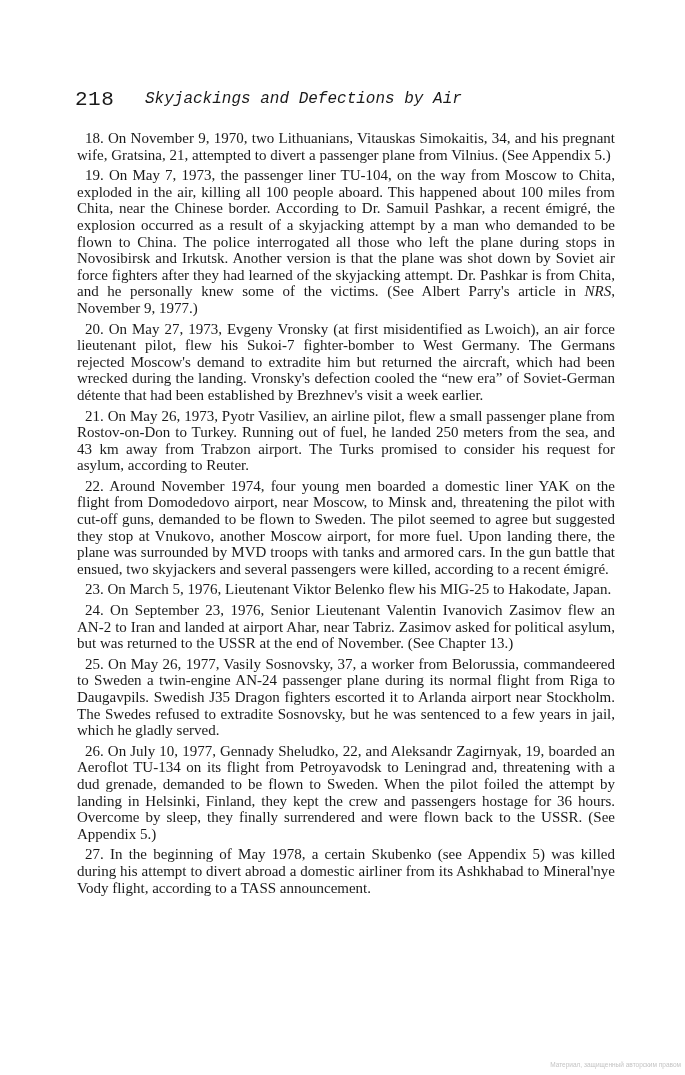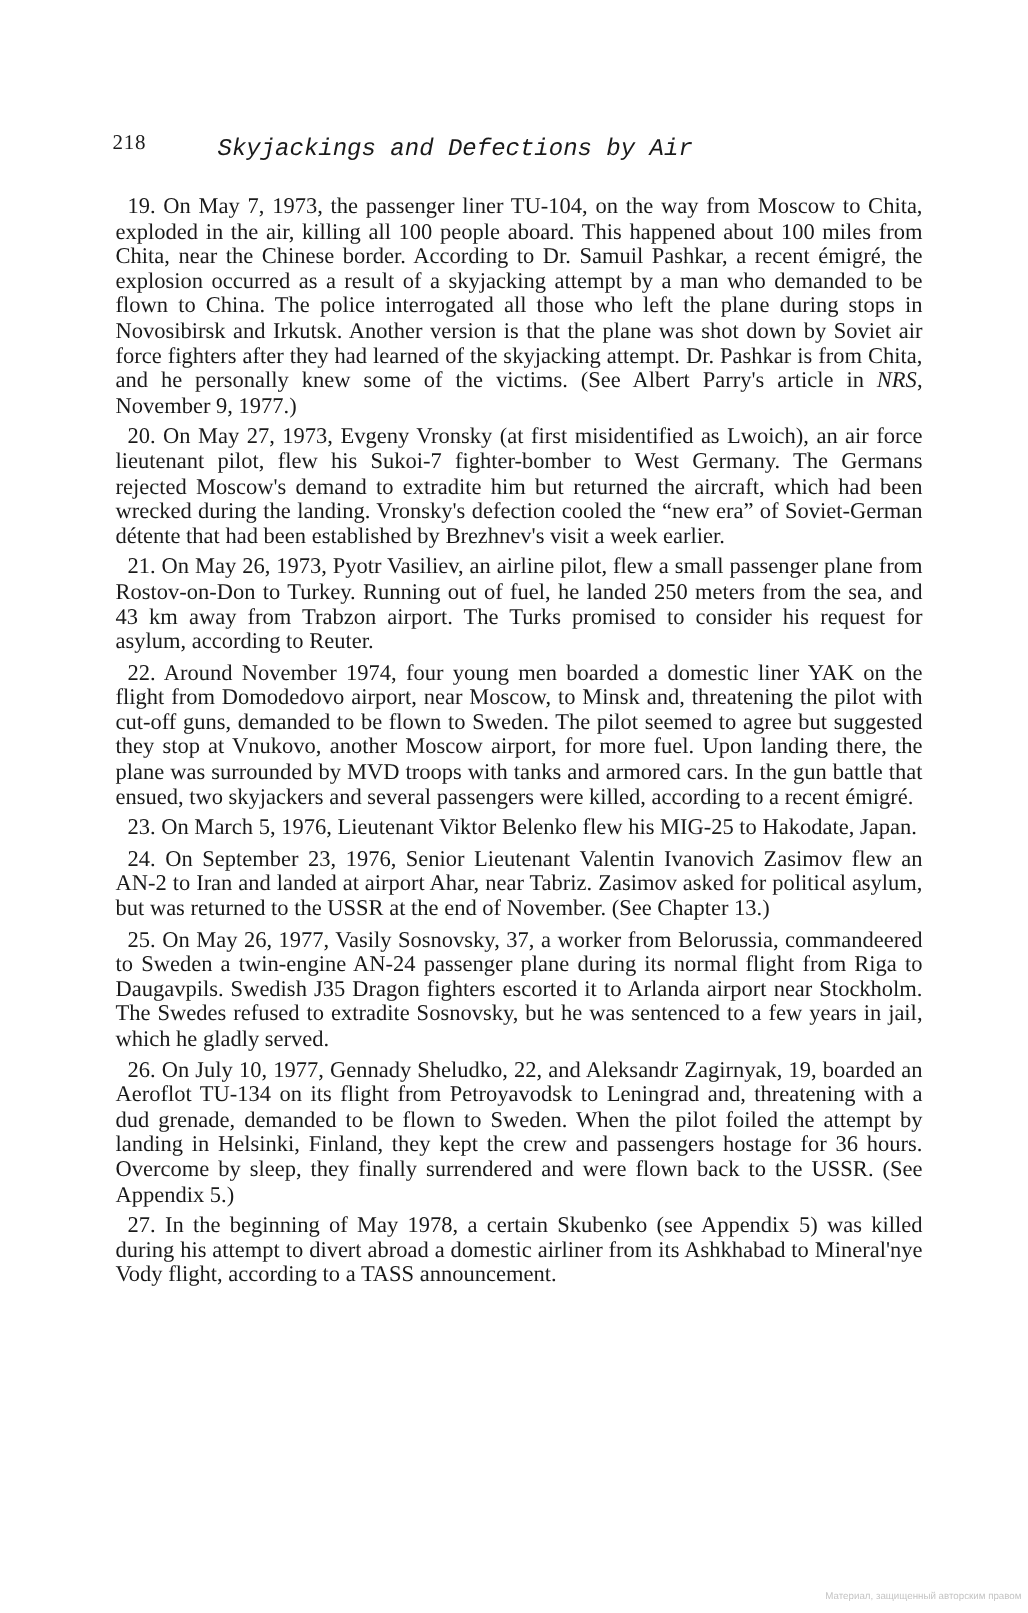--- a/index.html
+++ b/index.html
@@ -1,37 +1,38 @@
 <!DOCTYPE html>
 <html><head>
 <meta charset="utf-8">
 <style>
   html, body { margin: 0; padding: 0; background: #ffffff; }
   body { width: 685px; height: 1075px; position: relative; overflow: hidden;
          font-family: "Liberation Serif", "DejaVu Serif", serif; color: #1a1a1a; }
   .page { position: absolute; left: 77px; top: 0; width: 538px; }
   .running-head { position: absolute; top: 88px; left: 0; width: 538px; height: 24px; }
-  .page-number { position: absolute; left: -2px; top: 0; font-size: 14px; letter-spacing: 0.5px; }
+  .page-number { position: absolute; left: -2px; top: 0; font-size: 21px; letter-spacing: 0.5px; font-family: Liberation Mono, monospace; }
   .running-title { position: absolute; left: 68px; top: 2px; font-size: 16px; font-style: italic; font-family: Liberation Mono, monospace; }
   .body-text { position: absolute; top: 130px; left: 0; width: 538px; }
   .para { margin: 0 0 4px 0; font-size: 15px; line-height: 16.6px; text-align: justify;
           text-indent: 8px; hyphens: manual; }
   .watermark { position: absolute; right: 4px; top: 1061px; font-family: "Liberation Sans", sans-serif;
                font-size: 6.5px; color: #c4c4c4; }
 </style>
 </head>
 <body>
 
 <div class="page">
   <div class="running-head">
     <span class="page-number">218</span>
     <span class="running-title">Skyjackings and Defections by Air</span>
   </div>
 
   <div class="body-text">
+    <p class="para">18. On November 9, 1970, two Lithuanians, Vitauskas Simokaitis, 34, and his pregnant wife, Gratsina, 21, attempted to divert a passenger plane from Vilnius. (See Appendix 5.)</p>
     <p class="para"><span>19. On May 7, 1973, the passenger liner TU-104, on the way from Moscow to Chita, exploded in the air, killing all 100 people aboard. This happened about 100 miles from Chita, near the Chinese border. According to Dr. Samuil Pashkar, a recent émigré, the explosion occurred as a result of a skyjacking attempt by a man who demanded to be flown to China. The police interrogated all those who left the plane during stops in Novosibirsk and Irkutsk. Another version is that the plane was shot down by Soviet air force fighters after they had learned of the skyjacking attempt. Dr. Pashkar is from Chita, and he personally knew some of the victims. (See Albert Parry's article in </span><i>NRS</i><span>, November 9, 1977.)</span></p>
     <p class="para">20. On May 27, 1973, Evgeny Vronsky (at first misidentified as Lwoich), an air force lieutenant pilot, flew his Sukoi-7 fighter-bomber to West Germany. The Germans rejected Moscow's demand to extradite him but returned the aircraft, which had been wrecked during the landing. Vronsky's defection cooled the “new era” of Soviet-German détente that had been established by Brezhnev's visit a week earlier.</p>
     <p class="para">21. On May 26, 1973, Pyotr Vasiliev, an airline pilot, flew a small passenger plane from Rostov-on-Don to Turkey. Running out of fuel, he landed 250 meters from the sea, and 43 km away from Trabzon airport. The Turks promised to consider his request for asylum, according to Reuter.</p>
     <p class="para">22. Around November 1974, four young men boarded a domestic liner YAK on the flight from Domodedovo airport, near Moscow, to Minsk and, threatening the pilot with cut-off guns, demanded to be flown to Sweden. The pilot seemed to agree but suggested they stop at Vnukovo, another Moscow airport, for more fuel. Upon landing there, the plane was surrounded by MVD troops with tanks and armored cars. In the gun battle that ensued, two skyjackers and several passengers were killed, according to a recent émigré.</p>
     <p class="para">23. On March 5, 1976, Lieutenant Viktor Belenko flew his MIG-25 to Hako­date, Japan.</p>
     <p class="para">24. On September 23, 1976, Senior Lieutenant Valentin Ivanovich Zasimov flew an AN-2 to Iran and landed at airport Ahar, near Tabriz. Zasimov asked for political asylum, but was returned to the USSR at the end of November. (See Chapter 13.)</p>
     <p class="para">25. On May 26, 1977, Vasily Sosnovsky, 37, a worker from Belorussia, comman­deered to Sweden a twin-engine AN-24 passenger plane during its normal flight from Riga to Daugavpils. Swedish J35 Dragon fighters escorted it to Arlanda airport near Stockholm. The Swedes refused to extradite Sosnovsky, but he was sentenced to a few years in jail, which he gladly served.</p>
     <p class="para">26. On July 10, 1977, Gennady Sheludko, 22, and Aleksandr Zagirnyak, 19, boarded an Aeroflot TU-134 on its flight from Petroyavodsk to Leningrad and, threatening with a dud grenade, demanded to be flown to Sweden. When the pilot foiled the attempt by landing in Helsinki, Finland, they kept the crew and passengers hostage for 36 hours. Overcome by sleep, they finally surrendered and were flown back to the USSR. (See Appendix 5.)</p>
     <p class="para">27. In the beginning of May 1978, a certain Skubenko (see Appendix 5) was killed during his attempt to divert abroad a domestic airliner from its Ashkhabad to Min­eral'nye Vody flight, according to a TASS announcement.</p>
   </div>

